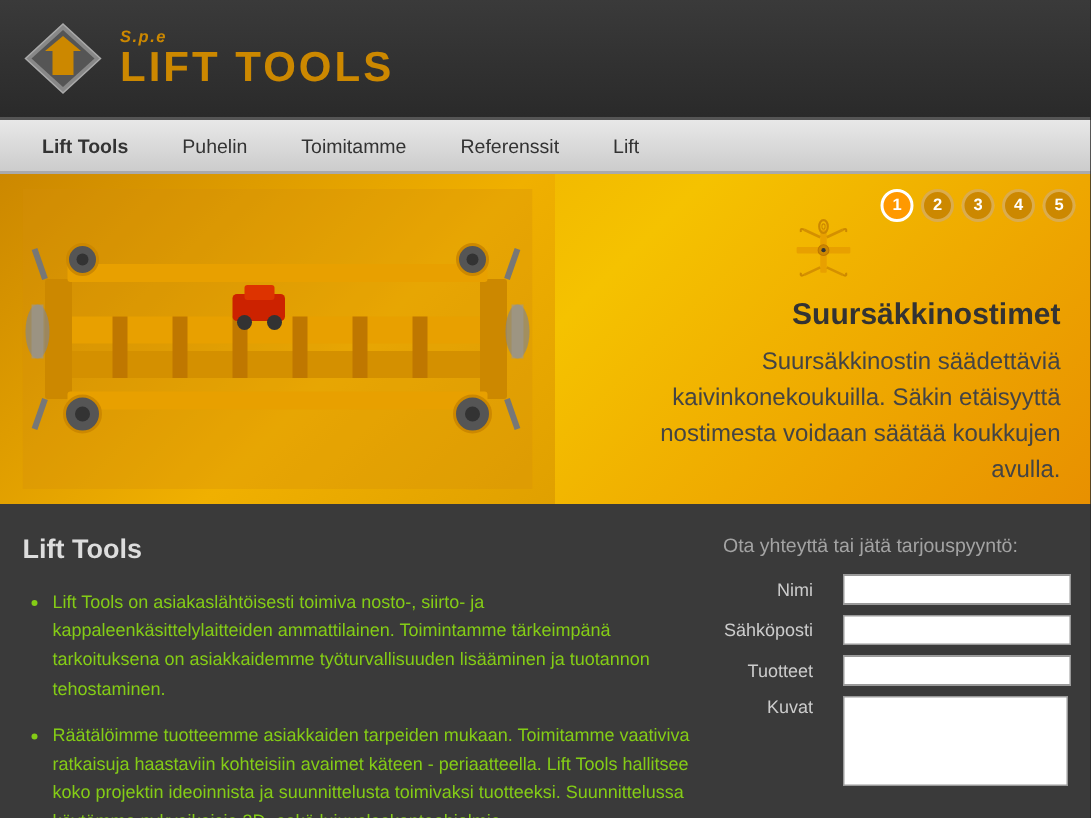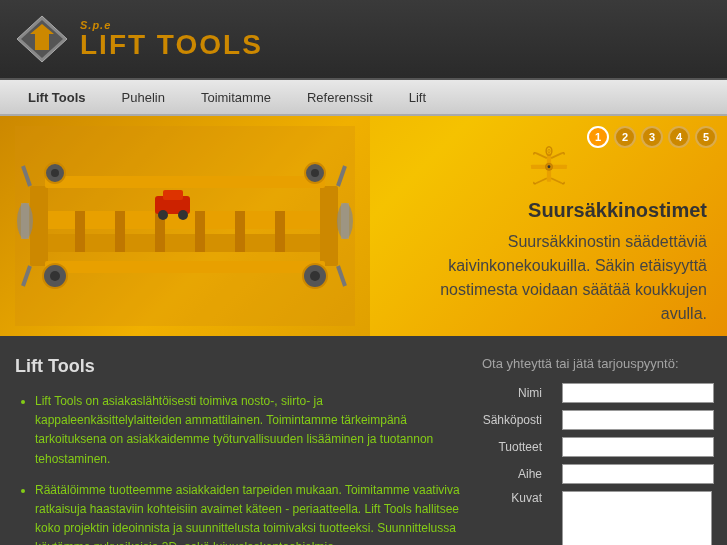--- a/index.html
+++ b/index.html
@@ -378,22 +378,18 @@
       <input type="text" class="form-input" style="">
     </div>
     <div class="form-row">
       <label class="form-label">Sähköposti</label>
       <input type="text" class="form-input" style="">
     </div>
     <div class="form-row">
       <label class="form-label">Tuotteet</label>
       <input type="text" class="form-input" style="">
     </div>
-    <div class="form-row">
-      <label class="form-label">Aihe</label>
-      <input type="text" class="form-input" style="">
-    </div>
     <div class="form-row viesti">
       <label class="form-label">Kuvat</label>
       <textarea class="form-textarea" style=""></textarea>
     </div>
   </div>
 </div>
 
 </body></html>

